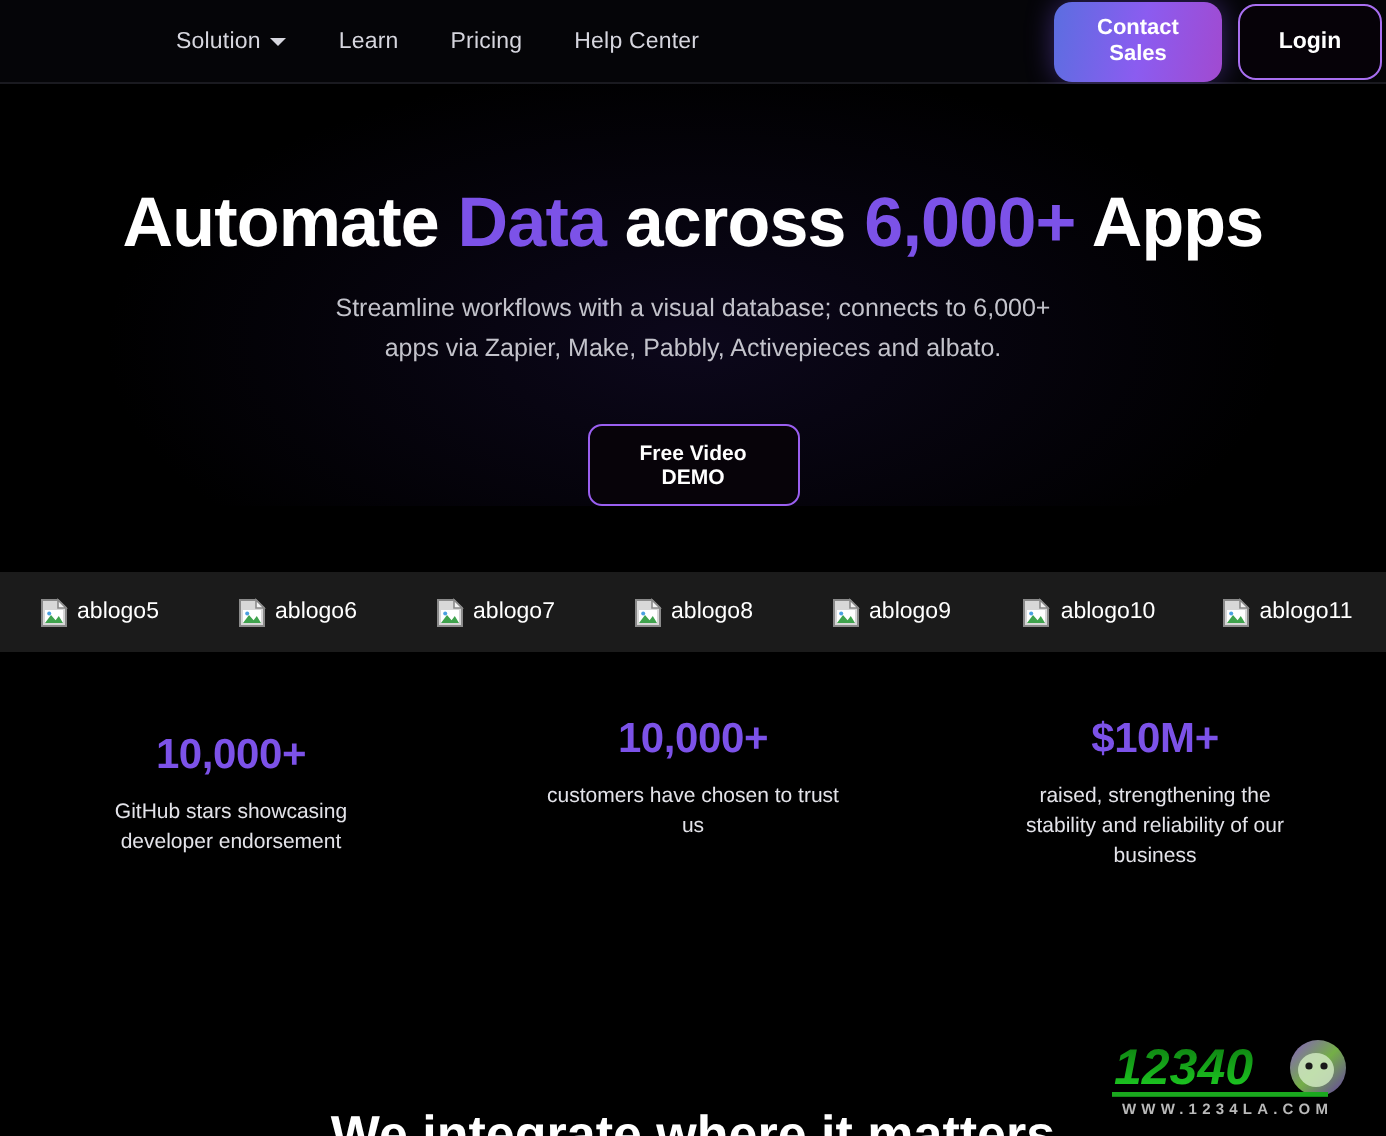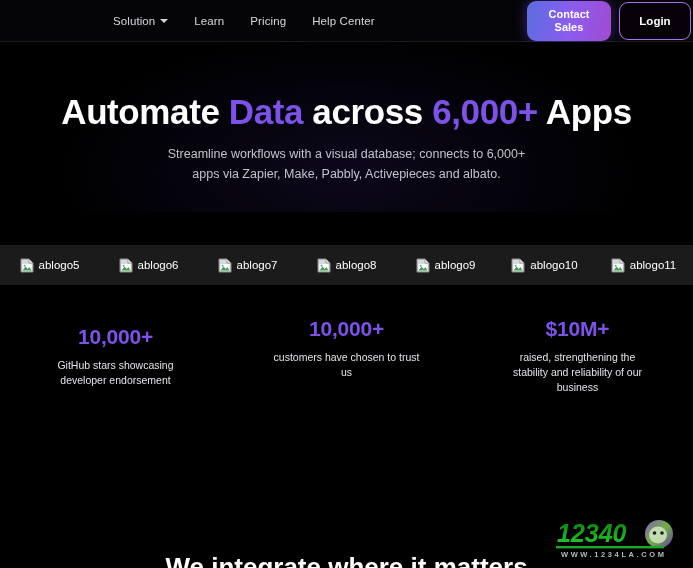--- a/index.html
+++ b/index.html
@@ -24,21 +24,21 @@
     background: #050508;
     display: flex;
     align-items: center;
     border-bottom: 1px solid #1a1a20;
     box-sizing: border-box;
   }
   .nav-links {
     display: flex;
     align-items: center;
     gap: 26px;
-    margin-left: 113px;
+    margin-left: 88px;
   }
   .nav-link {
     font-size: 11.5px;
     color: #d6d6de;
     letter-spacing: .1px;
     cursor: pointer;
     white-space: nowrap;
     display: flex;
     align-items: center;
     gap: 5px;
@@ -272,20 +272,26 @@
 
 <div class="hero">
   <h1 class="headline"><span>Automate </span><span class="hl-accent">Data</span><span> across </span><span class="hl-accent">6,000+</span><span> Apps</span></h1>
 
   <p class="subhead">
     <span>Streamline workflows with a visual database; connects to 6,000+</span><br>
     <span>apps via Zapier, Make, Pabbly, Activepieces and albato.</span>
   </p>
 
   <div class="cta-row">
+    <button class="btn-demo">
+      <span>
+        <span>Free Video</span><br>
+        <span>DEMO</span>
+      </span>
+    </button>
   </div>
 </div>
 
 <div class="logo-strip">
   <div class="logo-item">
     <span class="broken-img">
       <svg width="15" height="15" viewBox="0 0 15 15">
         <path d="M1 1h8l4 4v9H1z" fill="#d8d8d8" stroke="#8a8a8a" stroke-width="1"></path>
         <path d="M9 1l4 4H9z" fill="#f2f2f2" stroke="#8a8a8a" stroke-width=".8"></path>
         <rect x="2.5" y="6" width="9" height="6.5" fill="#ffffff"></rect>

